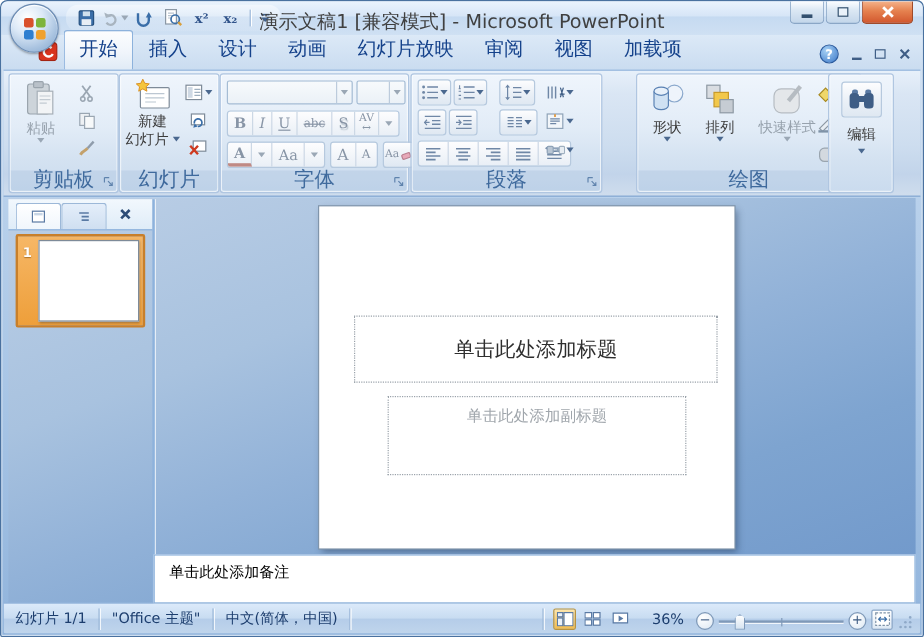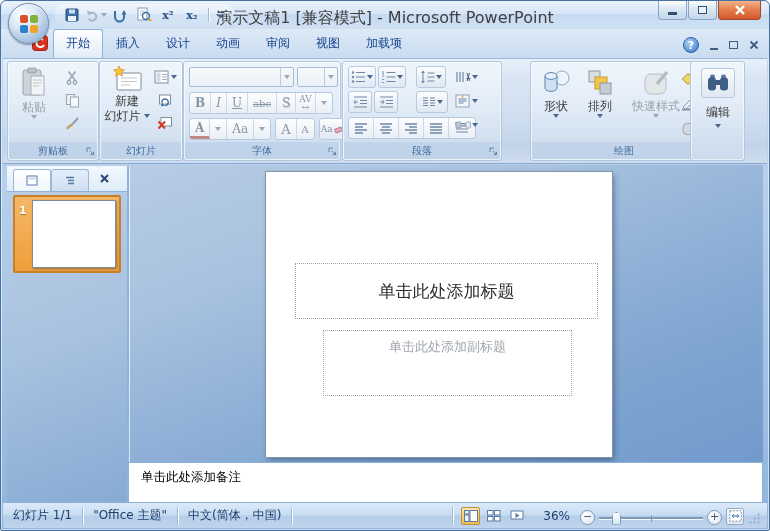--- a/index.html
+++ b/index.html
@@ -24,37 +24,37 @@
   .win-controls{position:absolute;right:8px;top:0;display:flex;z-index:5;}
   .wc{width:29px;height:19px;margin-left:1px;border:1px solid #8aa6c6;border-top:none;border-radius:0 0 4px 4px;
     background:linear-gradient(#fdfeff,#dcE8f4 40%,#c3d6ea);display:flex;align-items:center;justify-content:center;}
   .wc-close{width:43px;background:linear-gradient(#f5b38b,#e5814f 45%,#d2572e);border-color:#9f4a2a;}
   .glyph-min{width:9px;height:3px;background:#33506f;margin-top:6px;}
   .glyph-restore{width:9px;height:8px;border:1.5px solid #33506f;background:#eaf2fa;}
   
   .tabrow{position:absolute;left:0;top:28px;right:0;height:29px;background:linear-gradient(#dce9f7,#cadcf0);}
   .addin-icon{position:absolute;left:31px;top:6px;}
   .tabs{position:absolute;left:52px;bottom:0;display:flex;align-items:flex-end;}
-  .tab{padding:5px 12px 6px;color:#15428b;font-size:12px;border:1px solid transparent;border-bottom:none;
+  .tab{padding:5px 12px 6px;color:#15428b;font-size:16px;border:1px solid transparent;border-bottom:none;
     border-radius:3px 3px 0 0;white-space:nowrap;}
   .tab.active{background:linear-gradient(#fcfdfe,#f0f5fb 55%,#e0ebf6);border-color:#8db2dc;position:relative;z-index:2;}
   .tabrow-right{position:absolute;right:10px;top:8px;display:flex;align-items:center;gap:11px;}
   .help-btn{width:16px;height:16px;border-radius:50%;background:radial-gradient(circle at 35% 30%,#a8d2f5,#3c78c8);
     color:#fff;font-weight:bold;font-size:11px;display:flex;align-items:center;justify-content:center;border:1px solid #2d5c9e;}
   .mini-min{width:8px;height:2px;background:#3f5e86;margin-top:8px;}
   .mini-restore{width:9px;height:8px;border:1.5px solid #3f5e86;}
   
   .ribbon{position:absolute;left:2px;right:2px;top:57px;height:106px;
     background:linear-gradient(#e7f0fa,#dae6f4 18%,#cdddef 60%,#c2d4ea 83%,#cfdded);
     border-top:1px solid #9ab9de;border-bottom:1px solid #86a9d1;}
   .grp{position:absolute;top:2px;height:100px;border-radius:3px;
     background:linear-gradient(#eff5fc,#e2ecf7 45%,#d4e2f1 72%,#cadbee);
     border:1px solid #b0c6e1;box-shadow:inset 0 0 0 1px rgba(255,255,255,.6);}
   .grp-label{position:absolute;left:1px;right:1px;bottom:1px;height:17px;line-height:17px;text-align:center;
-    color:#3f6a9d;font-size:10px;background:rgba(163,190,220,.30);border-radius:0 0 3px 3px;}
+    color:#3f6a9d;font-size:17px;background:rgba(163,190,220,.30);border-radius:0 0 3px 3px;}
   .dlg{position:absolute;right:2px;bottom:3px;width:12px;height:12px;display:flex;align-items:center;justify-content:center;}
   .bigbtn{position:absolute;display:flex;flex-direction:column;align-items:center;gap:1px;text-align:center;}
   .biglabel{font-size:12px;color:#3c3c3c;line-height:14px;white-space:nowrap;}
   .dim{color:#97a2ad !important;}
   .arr{width:0;height:0;border-left:3px solid transparent;border-right:3px solid transparent;border-top:4px solid #4a688f;display:inline-block;}
   .arr.dis{border-top-color:#9aa7b5;}
   .mbtn{width:24px;height:22px;border-radius:3px;display:flex;align-items:center;justify-content:center;gap:1px;}
   .sbtn{border:1px solid #b6c9de;background:linear-gradient(#fdfdfe,#eaf0f7 55%,#dfe8f2);}
   .seg{display:flex;border:1px solid #b6c9de;border-radius:3px;background:linear-gradient(#fdfdfe,#e9eff6);overflow:hidden;height:22px;}
   .fbtn{padding:0 5px;border-right:1px solid #ccd8e5;color:#8895a6;display:flex;align-items:center;justify-content:center;
@@ -184,20 +184,21 @@
       <svg width="16" height="16" viewBox="0 0 16 16">
         <rect x="0.5" y="0.5" width="15" height="15" rx="3" fill="#d8341f" stroke="#a32414"></rect>
         <path d="M11 5 a4 4 0 1 0 1 5" stroke="#fff" stroke-width="2" fill="none"></path>
       </svg>
     </div>
     <div class="tabs">
       <div class="tab active">开始</div>
       <div class="tab">插入</div>
       <div class="tab">设计</div>
       <div class="tab">动画</div>
+      <div class="tab">幻灯片放映</div>
       <div class="tab">审阅</div>
       <div class="tab">视图</div>
       <div class="tab">加载项</div>
     </div>
     <div class="tabrow-right">
       <div class="help-btn">?</div>
       <span class="mini-min"></span>
       <span class="mini-restore"></span>
       <svg width="10" height="10" viewBox="0 0 10 10">
         <path d="M1.5 1.5 L8.5 8.5 M8.5 1.5 L1.5 8.5" stroke="#3f5e86" stroke-width="1.8"></path>

